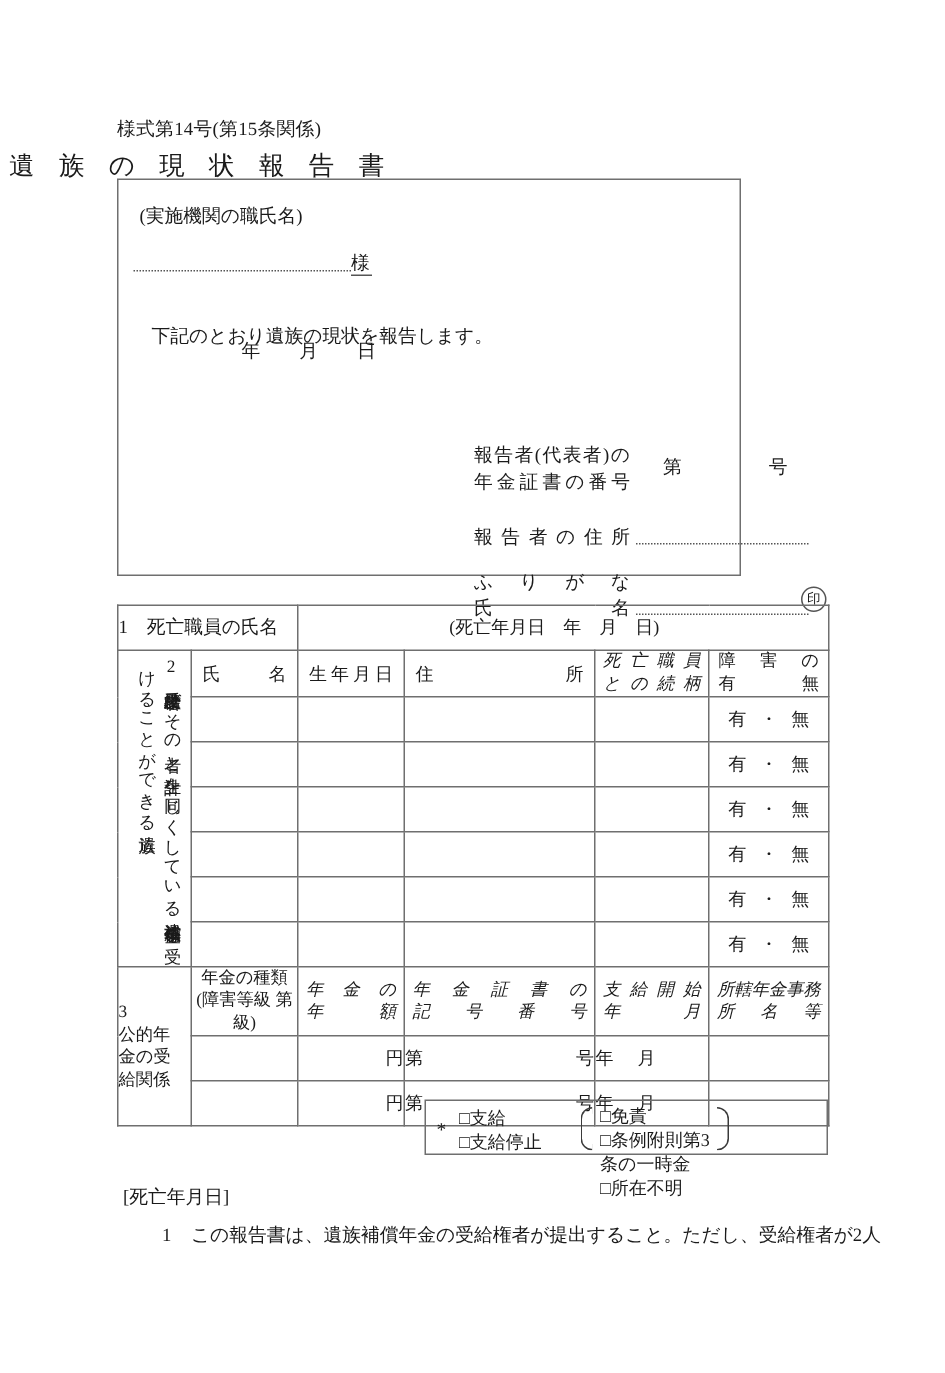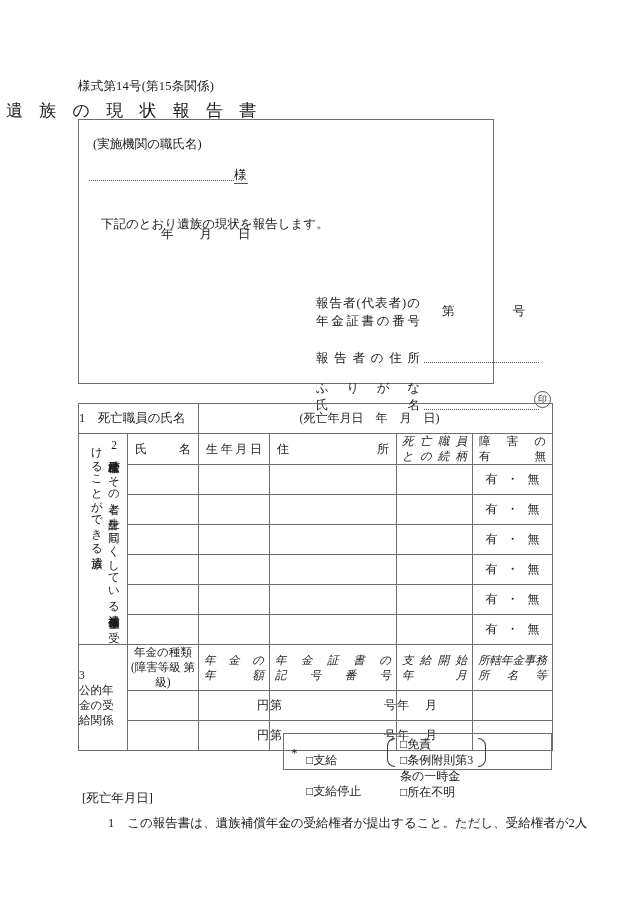--- a/index.html
+++ b/index.html
@@ -298,21 +298,21 @@
     left: 7px;
     top: 11px;
     font-size: 13px;
   }
   .chk-left {
     position: absolute;
     left: 22px;
     top: 3px;
     line-height: 16px;
   }
-  .chk-left span { display: block; white-space: nowrap; margin-top: 15px; }
+  .chk-left span { display: block; white-space: nowrap; }
   .brk {
     position: absolute;
     left: 103px;
     top: 2px;
     height: 31px;
     padding: 0 9px;
     line-height: 16px;
   }
   .brk::before, .brk::after {
     content: "";

